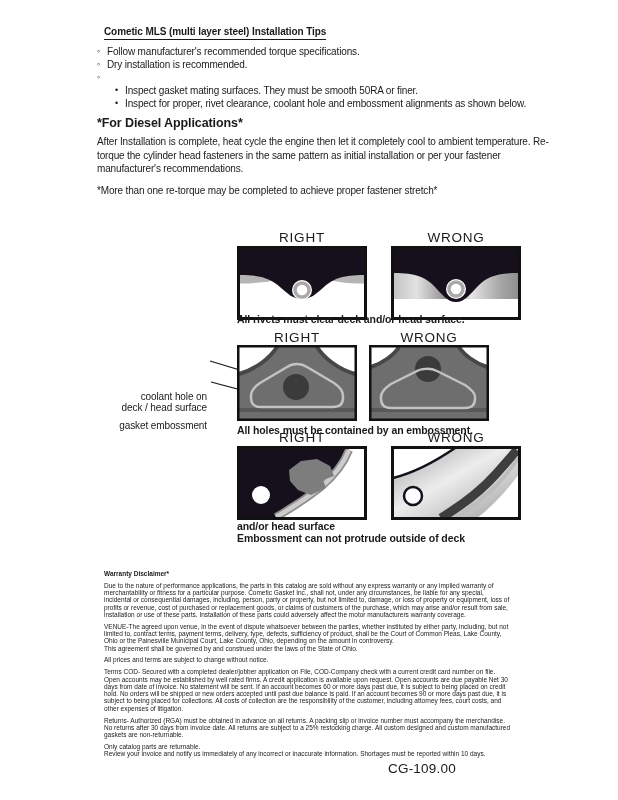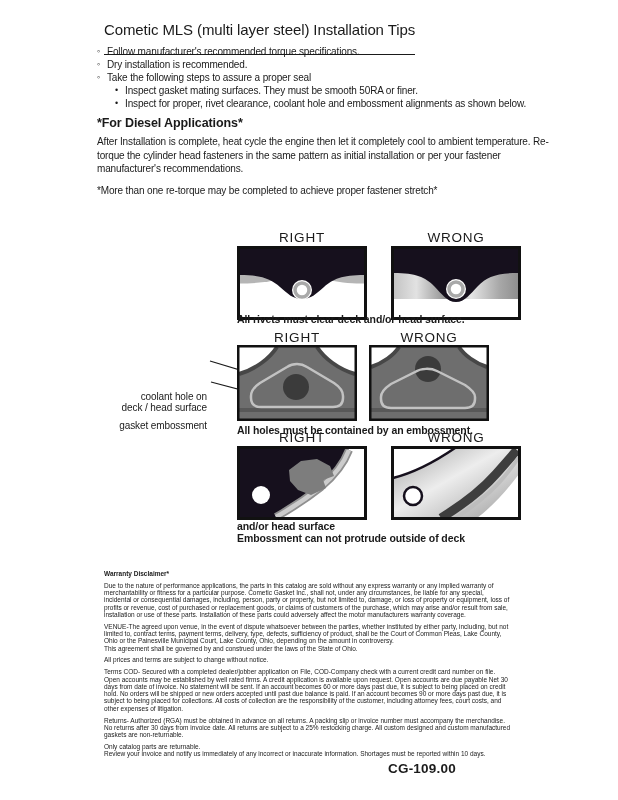--- a/index.html
+++ b/index.html
@@ -4,22 +4,22 @@
 <style>
   html,body{margin:0;padding:0;}
   body{
     width:618px;height:800px;background:#ffffff;position:relative;
     font-family:"Liberation Sans",sans-serif;color:#1a1a1a;overflow:hidden;
   }
   .abs{position:absolute;}
 
   
   #block-title{left:104px;top:21px;}
-  .title{font-size:15px;font-weight:normal;letter-spacing:-0.1px;
-         border-bottom:1.6px solid #1a1a1a;padding-bottom:16px;display:inline-block;}
+  .title{font-size:10px;font-weight:bold;letter-spacing:-0.1px;
+         border-bottom:1.6px solid #1a1a1a;padding-bottom:2px;display:inline-block;}
 
   
   #block-tips{left:97px;top:45px;width:462px;}
   .body-text{font-size:10px;letter-spacing:-0.15px;line-height:13px;}
   .bullet-row{display:flex;}
   .bullet-marker{width:10px;flex:none;font-size:9px;line-height:13px;}
   .bullet-row.sub{margin-left:18px;}
   .bullet-row.sub .bullet-marker{font-size:9px;}
 
   
@@ -52,42 +52,41 @@
   .callout{font-size:10px;line-height:10.5px;text-align:right;width:112px;letter-spacing:-0.1px;margin-top:44px;}
 
   
   #block-warranty{left:104px;top:570px;width:408px;}
   .warranty{font-size:6.5px;line-height:7.3px;}
   .warranty p{margin:0 0 4.5px 0;}
   .warranty p.tight{margin-bottom:0;}
   .w-head{font-weight:bold;margin:0 0 7px 0;font-size:6.5px;}
 
   
-  #block-footer{left:388px;top:759px;font-weight:bold;}
+  #block-footer{left:388px;top:759px;}
   .footer-code{font-size:13.5px;letter-spacing:0.2px;}
 </style>
 </head>
 <body>
 
 <div class="abs" id="block-title">
   <span class="title">Cometic MLS (multi layer steel) Installation Tips</span>
 </div>
 
 <div class="abs body-text" id="block-tips">
   <div class="bullet-row">
     <span class="bullet-marker">◦</span>
     <span>Follow manufacturer's recommended torque specifications.</span>
   </div>
   <div class="bullet-row">
     <span class="bullet-marker">◦</span>
     <span>Dry installation is recommended.</span>
   </div>
   <div class="bullet-row">
     <span class="bullet-marker">◦</span>
-    <span>Take the following steps to assure a proper seal</span>
   </div>
   <div class="bullet-row sub">
     <span class="bullet-marker">•</span>
     <span>Inspect gasket mating surfaces.  They must be smooth 50RA or finer.</span>
   </div>
   <div class="bullet-row sub">
     <span class="bullet-marker">•</span>
     <span>Inspect for proper, rivet clearance, coolant hole and embossment alignments as shown below.</span>
   </div>
 </div>

